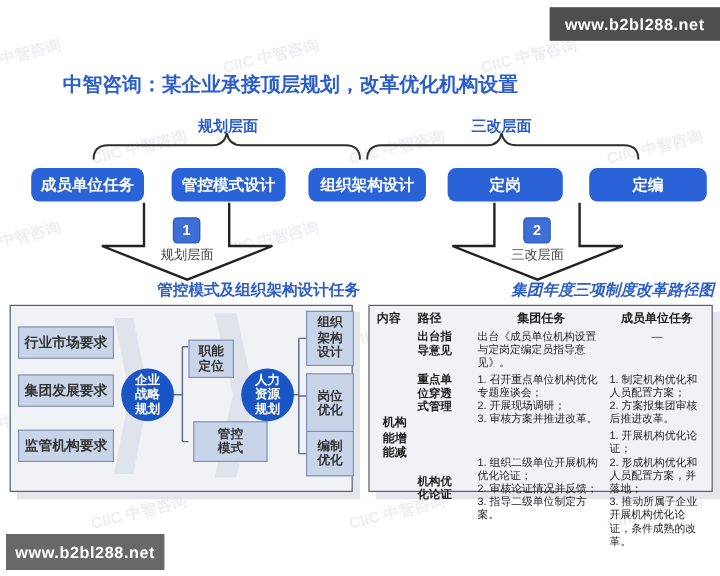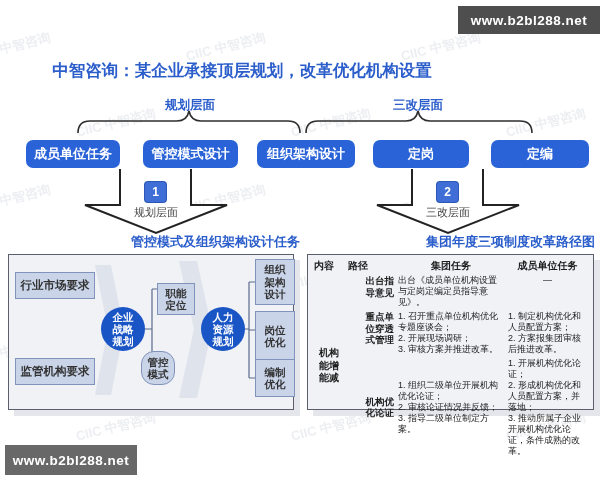--- a/index.html
+++ b/index.html
@@ -34,21 +34,21 @@
   .req{left:6px;width:80px;height:27px;font-size:11.5px;}
   .sm{font-size:10.5px;line-height:1.18;white-space:pre-line;}
   .hub{position:absolute;width:44px;height:44px;border-radius:50%;background:var(--hub);
        color:#fff;font-weight:bold;font-size:10.5px;line-height:1.15;text-align:center;
        display:flex;align-items:center;justify-content:center;white-space:pre-line;}
   .tbl{position:absolute;inset:0;padding:5px 6px;display:grid;
        grid-template-columns:30px 46px 106px 1fr;gap:3px 4px;font-size:9px;line-height:1.22;
        box-sizing:border-box;color:#1d1d1d;}
   .th{font-weight:bold;font-size:10px;}
   .tc{text-align:center;}
-  .pathcell{font-weight:bold;font-size:9.5px;white-space:pre-line;text-align:right;}
+  .pathcell{font-weight:bold;font-size:9.5px;white-space:pre-line;}
   .taskcell{white-space:pre-line;}
   .contentcell{grid-row:2/5;grid-column:1;display:flex;align-items:center;justify-content:center;
                font-weight:bold;font-size:10px;white-space:pre-line;text-align:center;line-height:1.25;}
   svg{display:block;}
 </style>
 </head>
 <body>
 
 <div class="canvas" style="--accent: #2b5ecb; --btn: #2a63d8; --hub: #1a55c6; --banner-dark: #4e4e4e; --banner-gray: #686868;">
 
@@ -94,37 +94,38 @@
     <div class="abs btn" style="left:257px;width:98px;">组织架构设计</div>
     <div class="abs btn" style="left:373px;width:96px;">定岗</div>
     <div class="abs btn" style="left:491px;width:98px;">定编</div>
 
     <div class="abs badge" style="left:145px;">1</div>
     <div class="abs badge" style="left:437px;">2</div>
     <div class="abs arrow-label" style="left:96px;">规划层面</div>
     <div class="abs arrow-label" style="left:388px;">三改层面</div>
 
     <div class="abs caption" style="left:10px;">管控模式及组织架构设计任务</div>
-    <div class="abs caption" style="left:305px;">集团年度三项制度改革路径图</div>
+    <div class="abs caption" style="left:305px;font-style:italic;">集团年度三项制度改革路径图</div>
 
     <div class="abs panel panel-left">
       <svg class="abs" style="left:0;top:0;" width="283" height="153">
         <polygon points="86,10 102,10 115,74 102,140 86,140 99,74" fill="#dfe3ec"></polygon>
         <polygon points="170,6 188,6 203,74 188,143 170,143 185,74" fill="#dfe3ec"></polygon>
         <path d="M136,74 H143 M143,34 V113 M143,34 H148 M143,113 H148" stroke="#5a6b8c" stroke-width="1.2" fill="none"></path>
         <path d="M236,74 H240 M240,27 V123 M240,27 H246 M240,75 H246 M240,123 H246" stroke="#5a6b8c" stroke-width="1.2" fill="none"></path>
       </svg>
       <div class="lbox req" style="top:17px;text-align:right;">行业市场要求</div>
+      <div class="lbox req" style="top:57px;">集团发展要求</div>
       <div class="lbox req" style="top:103px;">监管机构要求</div>
       <div class="hub" style="left:92px;top:52px;">企业
 战略
 规划</div>
       <div class="lbox sm" style="left:148px;top:12px;width:38px;height:32px;margin-top:16px;">职能
 定位</div>
-      <div class="lbox sm" style="left:132px;top:96px;width:34px;height:34px;border-radius:13px;">管控
+      <div class="lbox sm" style="left:152px;top:96px;width:62px;height:34px;">管控
 模式</div>
       <div class="hub" style="left:192px;top:52px;">人力
 资源
 规划</div>
       <div class="lbox sm" style="left:246px;top:4px;width:40px;height:46px;">组织
 架构
 设计</div>
       <div class="lbox sm" style="left:246px;top:56px;width:40px;height:50px;">岗位
 优化</div>
       <div class="lbox sm" style="left:246px;top:104px;width:40px;height:38px;">编制

